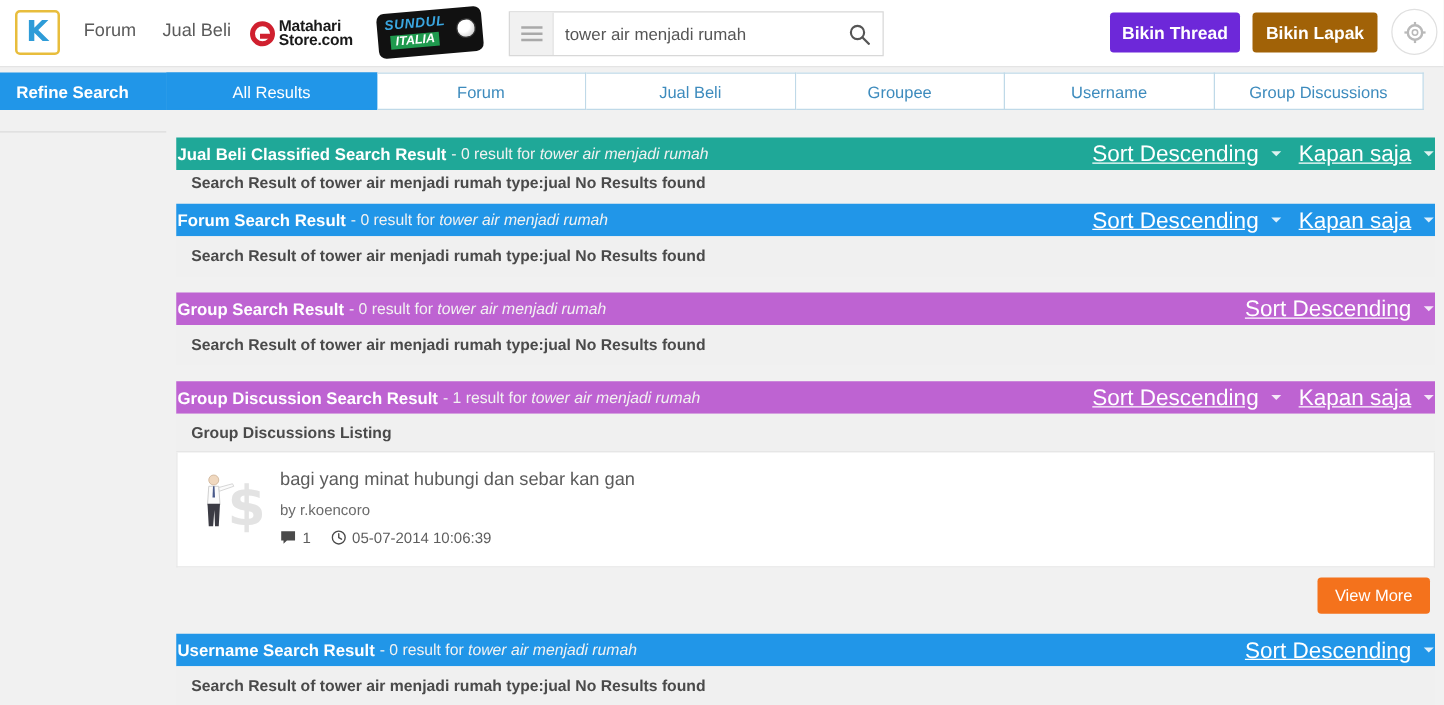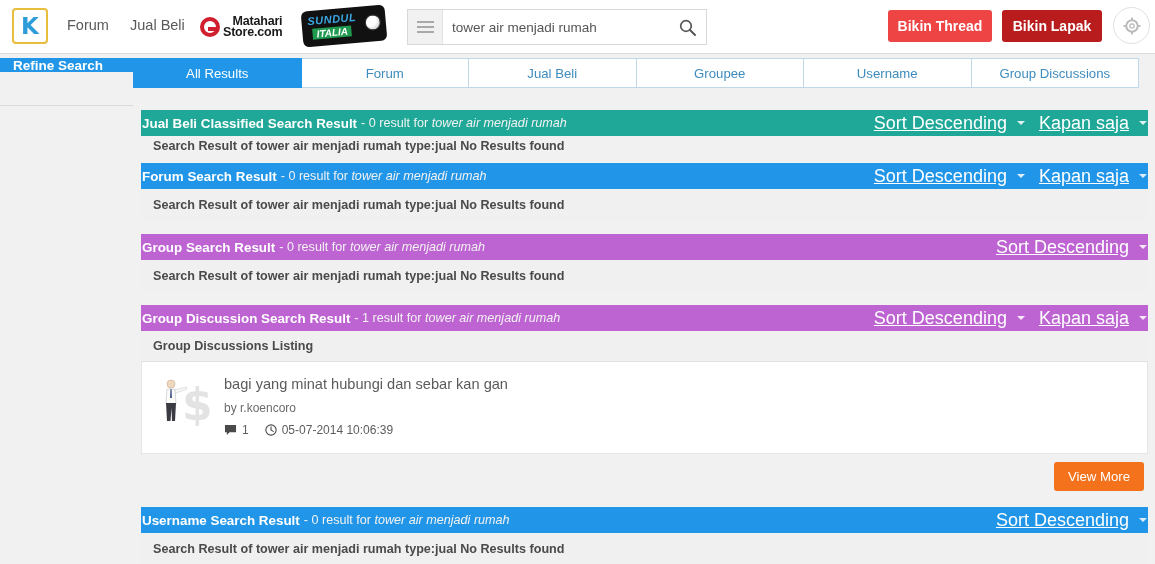--- a/index.html
+++ b/index.html
@@ -46,21 +46,21 @@
     width: 20px; height: 20px; border-radius: 50%;
     border: 4px solid #d0202f;
     position: relative; margin-right: 3px;
   }
   .mh-mark::after{
     content:""; position:absolute; right:-2px; top:6px;
     width:10px; height:4px; background:#d0202f;
   }
   .mh-text {
     font-size: 12.5px; font-weight: bold; color: #1a1a1a;
-    line-height: 11.5px; letter-spacing: -0.2px; text-align: right;
+    line-height: 11.5px; letter-spacing: -0.2px;
   }
   .sundul {
     position: absolute; left: 302px; top: 8px;
     width: 84px; height: 36px;
     background: #111; border-radius: 6px;
     transform: rotate(-5deg);
     overflow: hidden;
   }
   .sundul-t1 {
     position: absolute; left: 6px; top: 4px;
@@ -108,39 +108,39 @@
     border: 0; cursor: pointer;
     display:flex; align-items:center; justify-content:center;
   }
 
   .btn-thread, .btn-lapak {
     position: absolute; top: 10px; height: 32px;
     border: 0; border-radius: 3px; color: #fff;
     font-size: 14px; font-weight: bold; cursor: pointer;
     font-family: "Liberation Sans", sans-serif;
   }
-  .btn-thread { left: 888px; width: 104px; background: #ef4444; }
-  .btn-lapak  { left: 1002px; width: 100px; background: #b91c1c; }
+  .btn-thread { left: 888px; width: 104px; background: #6d28d9; }
+  .btn-lapak  { left: 1002px; width: 100px; background: #a16207; }
   .gear-btn {
     position: absolute; left: 1113px; top: 7px;
     width: 37px; height: 37px; border-radius: 50%;
     border: 1px solid #e0e0e0; background: #fff;
     display: flex; align-items: center; justify-content: center;
     cursor: pointer;
   }
 
   
   .strip {
     position: relative;
     width: 1155px; height: 34px;
     background: #f1f1f1;
   }
   .refine {
     position: absolute; left: 0; top: 4px;
-    width: 133px; height: 14px;
+    width: 133px; height: 30px;
     background: #2196e8; color: #fff;
     font-size: 13.5px; font-weight: bold;
     display: flex; align-items: center; padding-left: 13px;
     cursor: pointer;
   }
   .tabs {
     position: absolute; left: 133px; top: 4px;
     width: 1006px; height: 30px;
     display: flex;
   }

